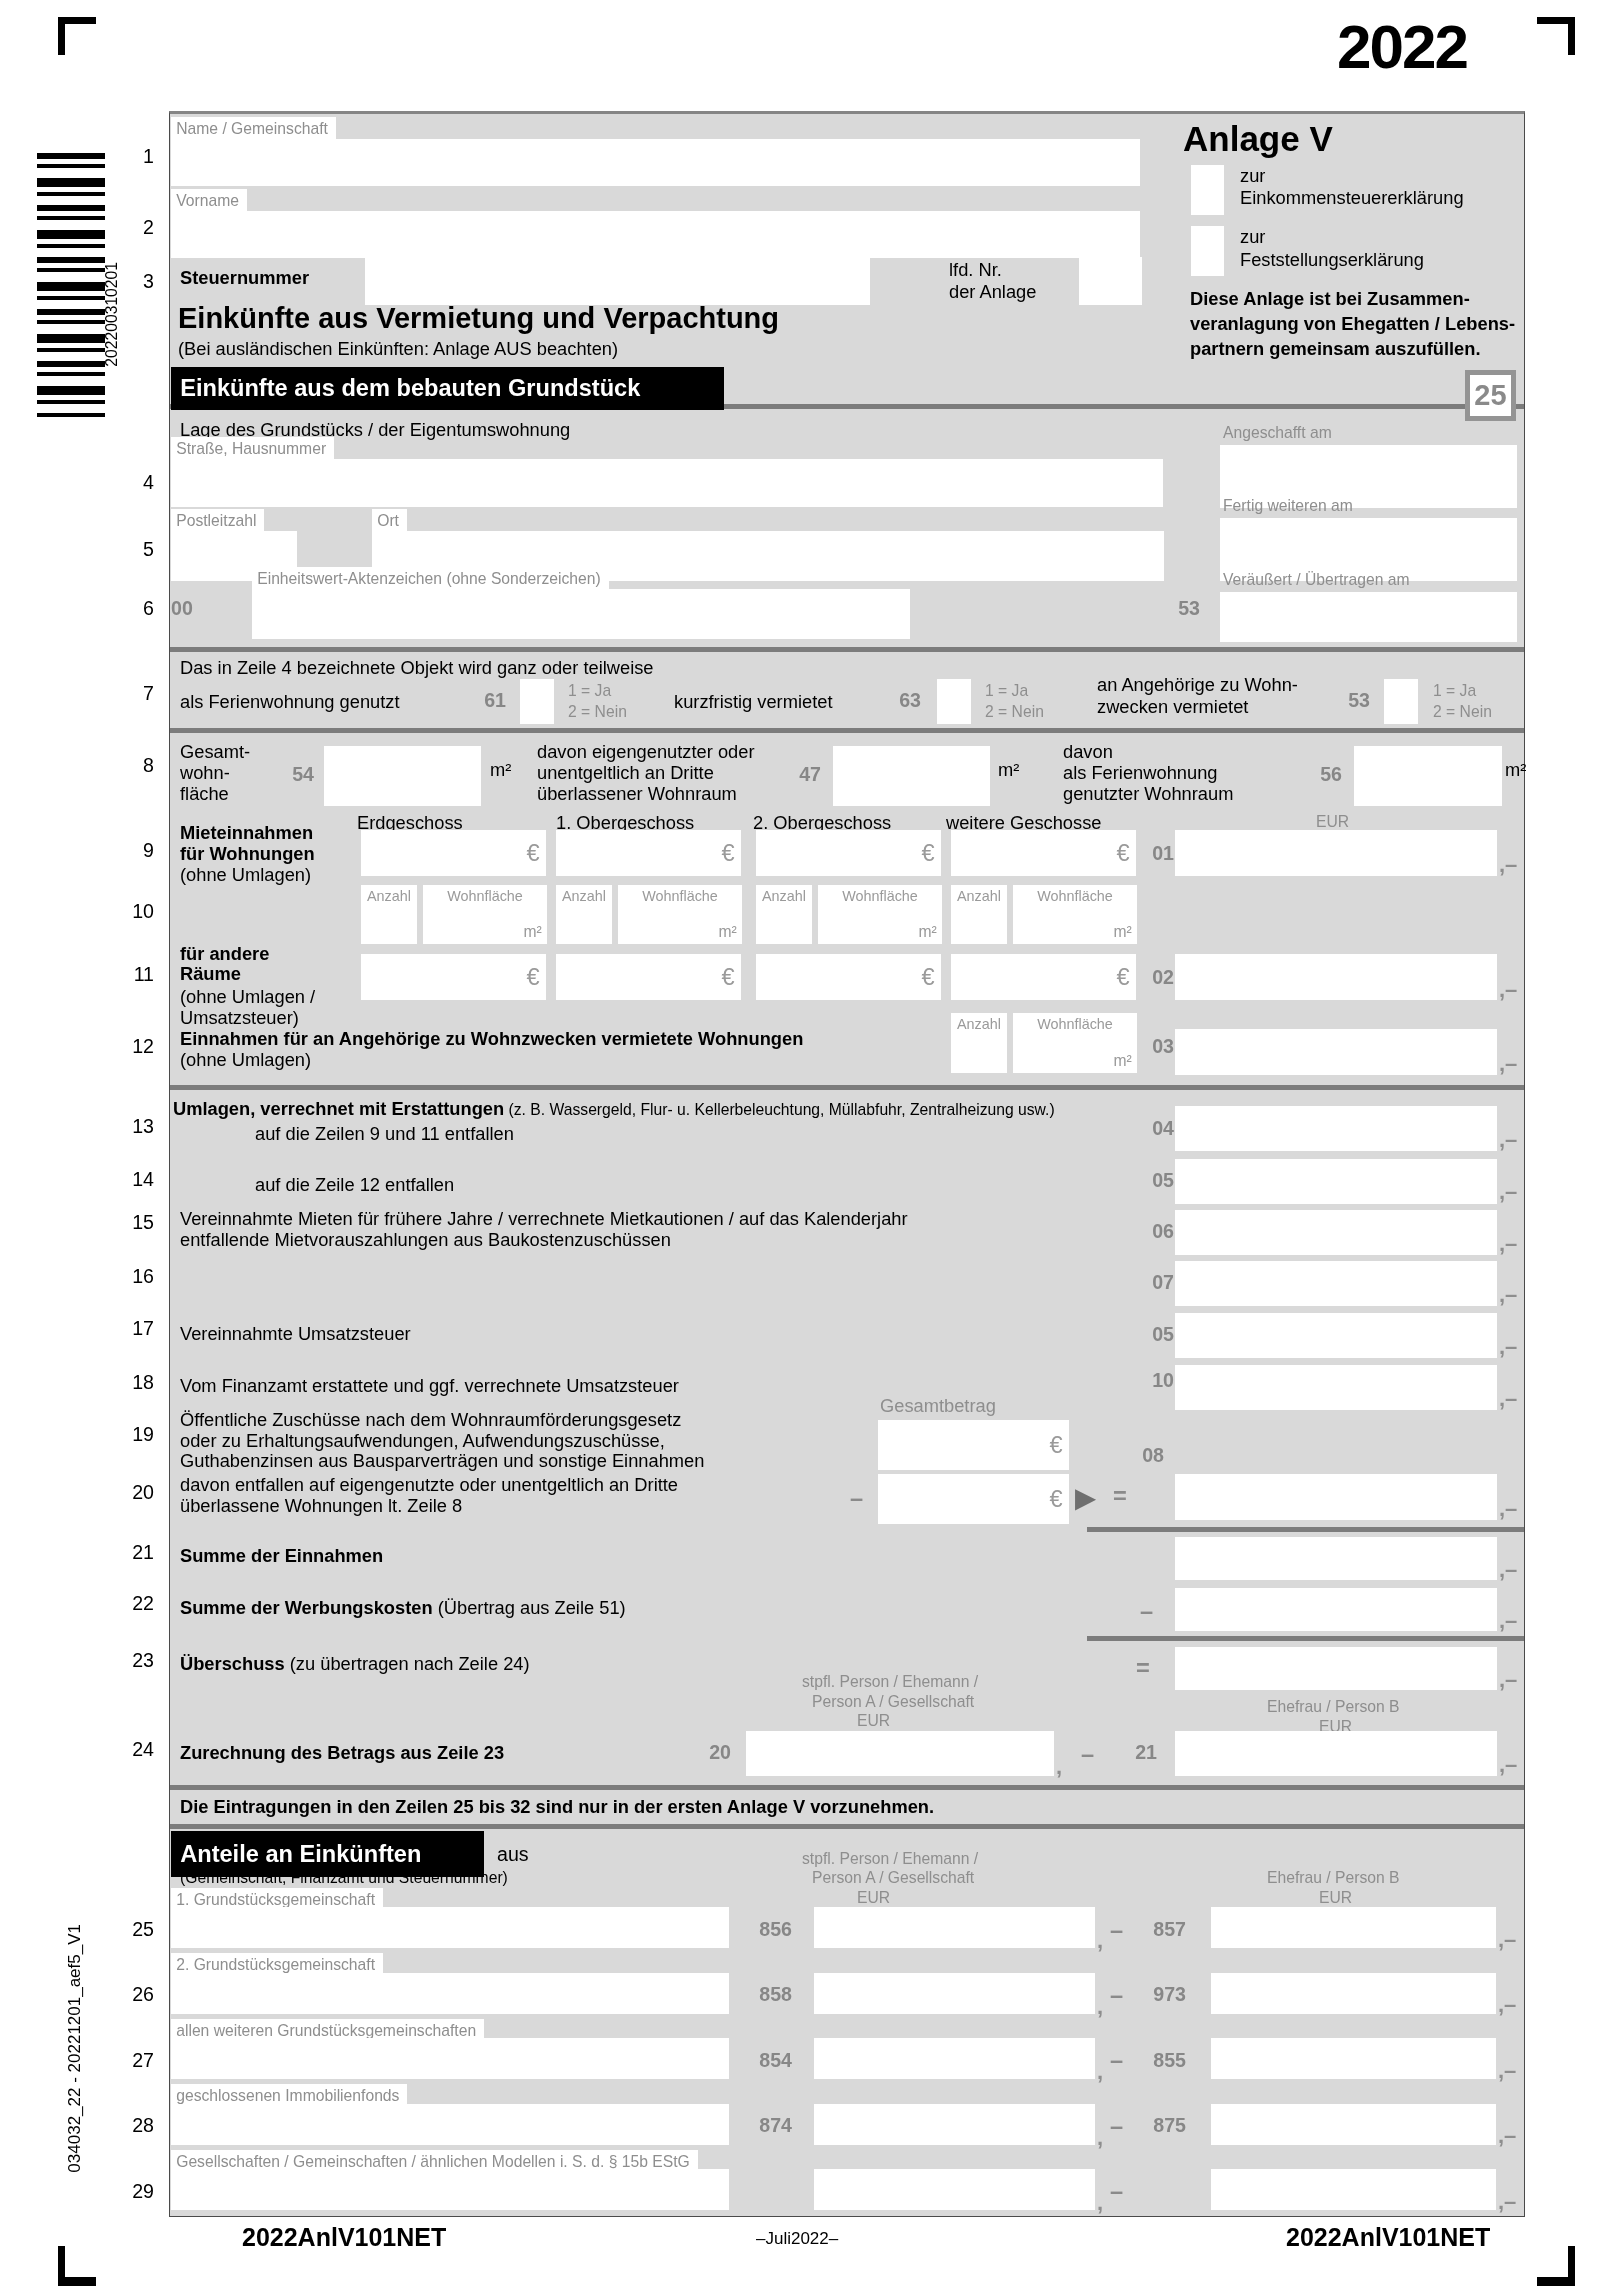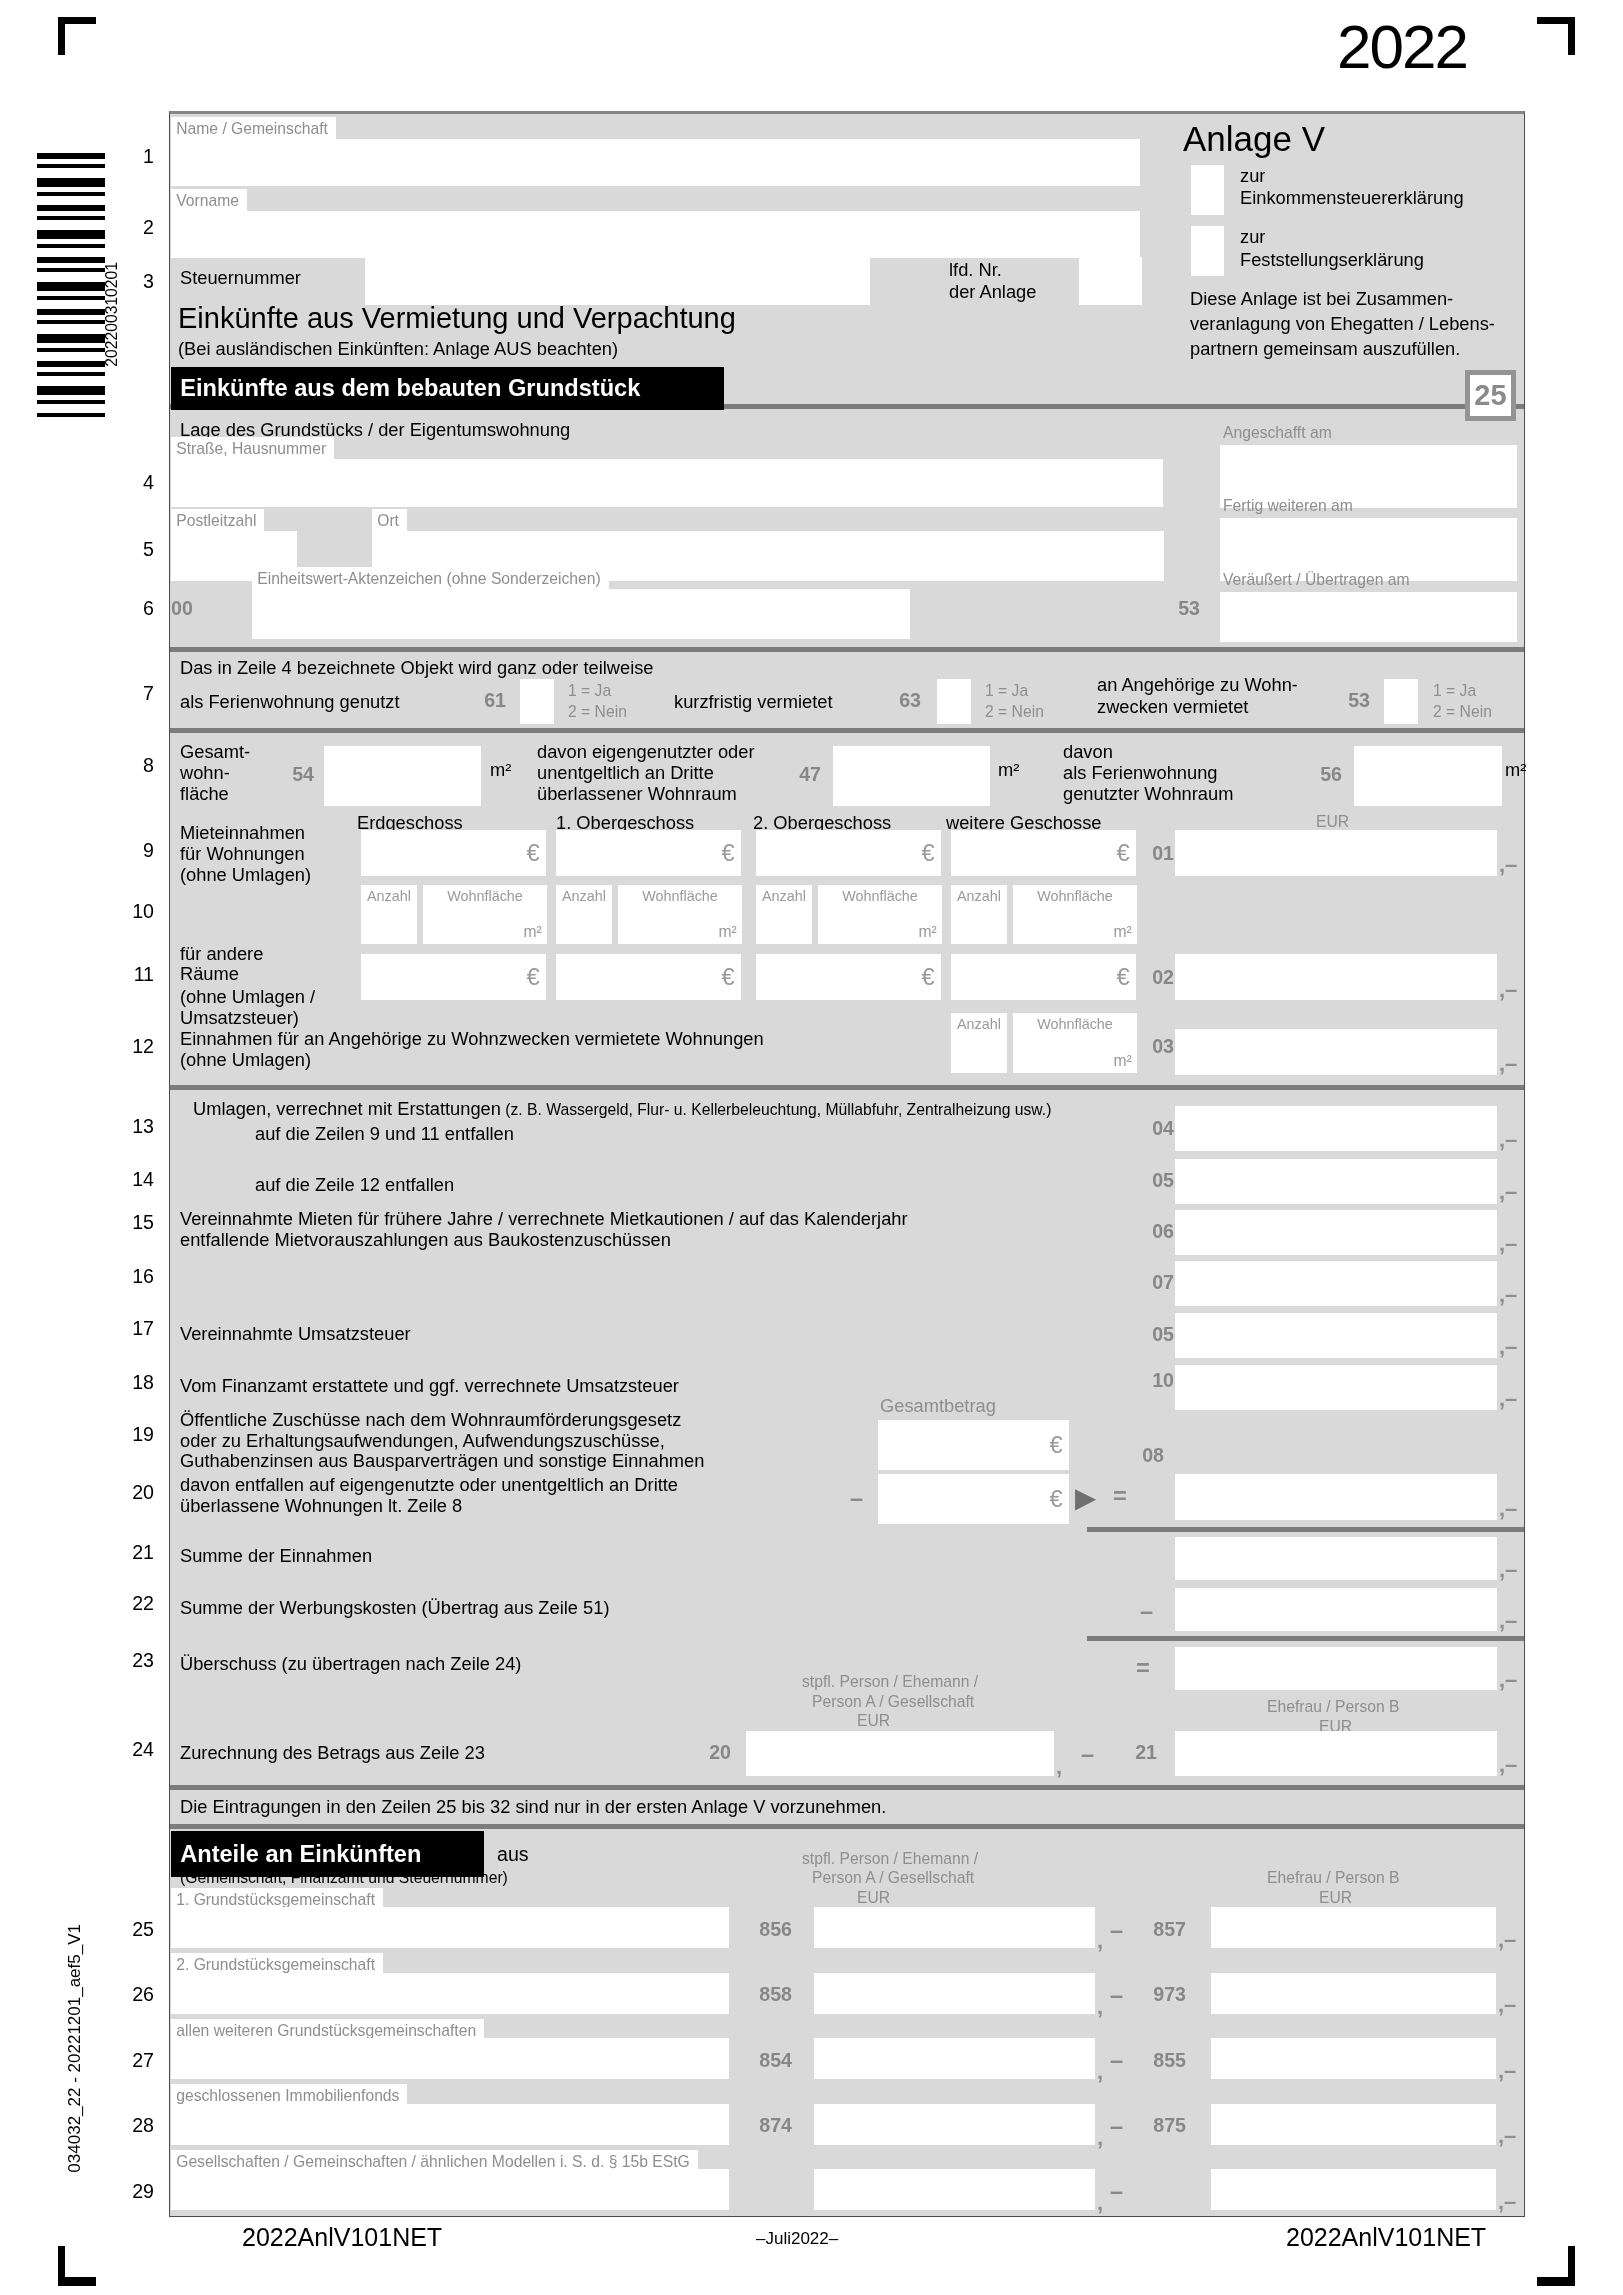--- a/index.html
+++ b/index.html
@@ -1,19 +1,19 @@
 <!DOCTYPE html>
 <html style="font-size:10.5px"><head>
 <meta charset="utf-8">
 <style>
   html,body{margin:0;padding:0;background:#fff}
   #form{position:relative;width:1623px;height:2295px;background:#fff;font-family:"Liberation Sans",sans-serif;color:#000;overflow:hidden}
   .a{position:absolute;white-space:nowrap}
   .t{font-size:18.3px;line-height:21px}
-  .b{font-weight:normal}
+  .b{font-weight:bold}
   .s{font-size:15.7px;line-height:18.3px}
   .g{color:#8e8e8e}
   .body{position:absolute;left:169px;top:111px;width:1356px;height:2106px;background:#d9d9d9;border:1.3px solid #4a4a4a;border-top:3.9px solid #858585;box-sizing:border-box}
   .box{position:absolute;background:#fff}
   .strip{position:absolute;background:#fff;color:#8e8e8e;font-size:15.7px;line-height:18.3px;padding:2.6px 7.9px 1.3px 5.2px}
   .sep{position:absolute;height:5.2px;background:#7c7c7c}
   .code{position:absolute;color:#878787;font-weight:bold;font-size:19.6px;text-align:right;width:36px}
   .num{position:absolute;left:118px;width:36px;text-align:right;font-size:19.6px}
   .cd{position:absolute;color:#8e8e8e;font-weight:bold;font-size:22px}
   .cb{position:absolute;background:#fff}
@@ -249,21 +249,21 @@
     </div>
   <div class="box" style="left:1013px;top:1013px;width:124px;height:60px">
       <span class="inlabel">Wohnfläche</span>
       <span class="inm2">m²</span>
     </div>
   <div class="code" style="left:1138px;top:1035px">03</div>
   <div class="box" style="left:1175px;top:1029px;width:322px;height:46px"></div>
   <div class="cd" style="left:1499px;top:1051px">,–</div>
 
   <div class="sep" style="left:170px;top:1085px;width:1354px"></div>
-  <div class="a" style="left:193px;top:1098px"><span class="b t">Umlagen, verrechnet mit Erstattungen</span><span class="s"> (z. B. Wassergeld, Flur- u. Kellerbeleuchtung, Müllabfuhr, Zentralheizung usw.)</span></div>
+  <div class="a" style="left:173px;top:1098px"><span class="b t">Umlagen, verrechnet mit Erstattungen</span><span class="s"> (z. B. Wassergeld, Flur- u. Kellerbeleuchtung, Müllabfuhr, Zentralheizung usw.)</span></div>
   <div class="a t" style="left:255px;top:1123px">auf die Zeilen 9 und 11 entfallen</div>
   <div class="code" style="left:1138px;top:1117px">04</div>
   <div class="box" style="left:1175px;top:1106px;width:322px;height:45px"></div>
   <div class="cd" style="left:1499px;top:1127px">,–</div>
 
   <div class="a t" style="left:255px;top:1174px">auf die Zeile 12 entfallen</div>
   <div class="code" style="left:1138px;top:1169px">05</div>
   <div class="box" style="left:1175px;top:1159px;width:322px;height:45px"></div>
   <div class="cd" style="left:1499px;top:1179px">,–</div>
 

